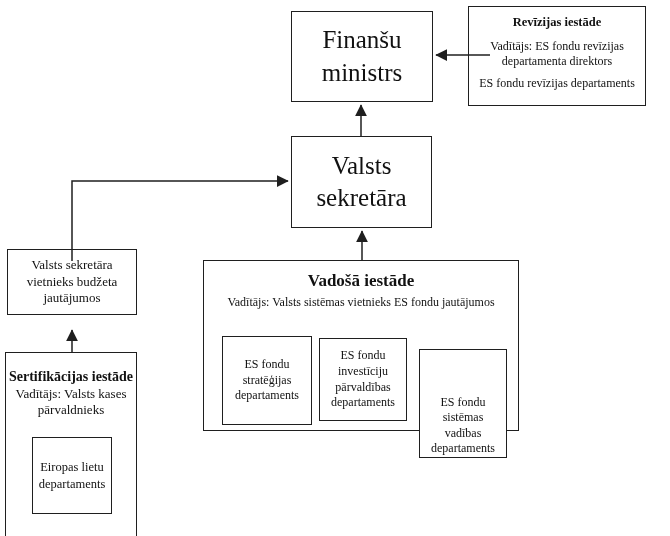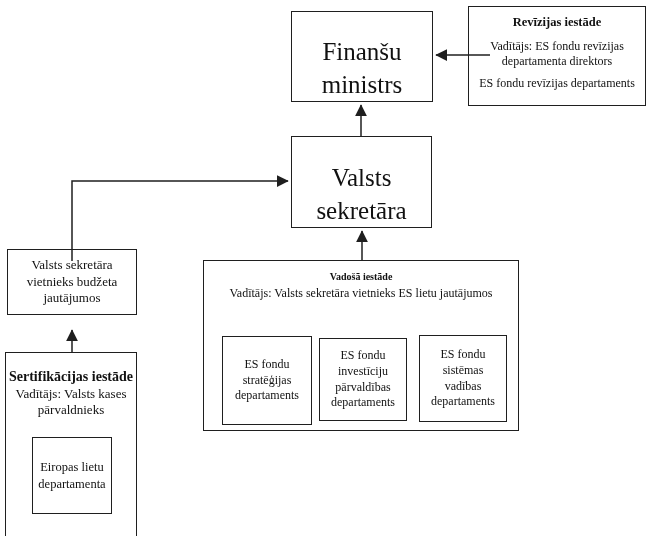--- a/index.html
+++ b/index.html
@@ -21,21 +21,20 @@
   }
   .center-flex {
     display: flex;
     align-items: center;
     justify-content: center;
   }
   .big-label {
     font-size: 25px;
     line-height: 1.3;
     padding: 0 10px;
-    align-items: flex-end;
   }
   .node-title {
     font-weight: bold;
   }
   .sm {
     font-size: 12px;
     line-height: 1.25;
   }
   
   #finansu { left: 291px; top: 11px; width: 142px; height: 91px; }
@@ -49,26 +48,26 @@
   
   #vietnieks { left: 7px; top: 249px; width: 130px; height: 66px; font-size: 13px; line-height: 1.3; padding: 0 4px; }
   
   #sertifikacijas { left: 5px; top: 352px; width: 132px; height: 186px; padding-top: 16px; }
   #sertifikacijas .node-title { font-size: 14px; white-space: nowrap; }
   #sertifikacijas .vaditajs { font-size: 13px; line-height: 1.25; margin-top: 1px; padding: 0 2px; }
   #sertifikacijas .valsts-kase { font-size: 13px; margin-top: 7px; }
   #eiropas { left: 26px; top: 84px; width: 80px; height: 77px; font-size: 12.5px; line-height: 1.3; padding: 0 2px; }
   
   #vadosa { left: 203px; top: 260px; width: 316px; height: 171px; padding-top: 10px; }
-  #vadosa .node-title { font-size: 10px; }
+  #vadosa .node-title { font-size: 17px; }
   #vadosa .subtitle { font-size: 12px; margin-top: 4px; white-space: nowrap; }
   .dep-box { font-size: 12px; line-height: 1.3; padding: 0 3px; }
   #dep1 { left: 18px; top: 75px; width: 90px; height: 89px; }
   #dep2 { left: 115px; top: 77px; width: 88px; height: 83px; }
-  #dep3 { left: 215px; top: 74px; width: 88px; height: 87px; }
+  #dep3 { left: 215px; top: 88px; width: 88px; height: 109px; align-items: flex-end; }
   
   #connectors {
     position: absolute;
     left: 0; top: 0;
     width: 670px; height: 536px;
     pointer-events: none;
   }
 </style>
 </head>
 <body>
@@ -90,27 +89,27 @@
   </div>
 
   <div class="node center-flex" id="vietnieks">
     <span>Valsts sekretāra vietnieks budžeta jautājumos</span>
   </div>
 
   <div class="node" id="sertifikacijas">
     <div class="node-title">Sertifikācijas iestāde</div>
     <div class="vaditajs">Vadītājs: Valsts kases pārvaldnieks</div>
     <div class="node center-flex" id="eiropas">
-      <span>Eiropas lietu departamenta</span>
+      <span>Eiropas lietu departaments</span>
     </div>
   </div>
 
   <div class="node" id="vadosa">
     <div class="node-title">Vadošā iestāde</div>
-    <div class="subtitle">Vadītājs: Valsts sekretāra vietnieks ES lietu jautājumos</div>
+    <div class="subtitle">Vadītājs: Valsts sistēmas vietnieks ES fondu jautājumos</div>
     <div class="node center-flex dep-box" id="dep1">
       <span>ES fondu stratēģijas departaments</span>
     </div>
     <div class="node center-flex dep-box" id="dep2">
       <span>ES fondu investīciju pārvaldības departaments</span>
     </div>
     <div class="node center-flex dep-box" id="dep3">
       <span>ES fondu sistēmas vadības departaments</span>
     </div>
   </div>

